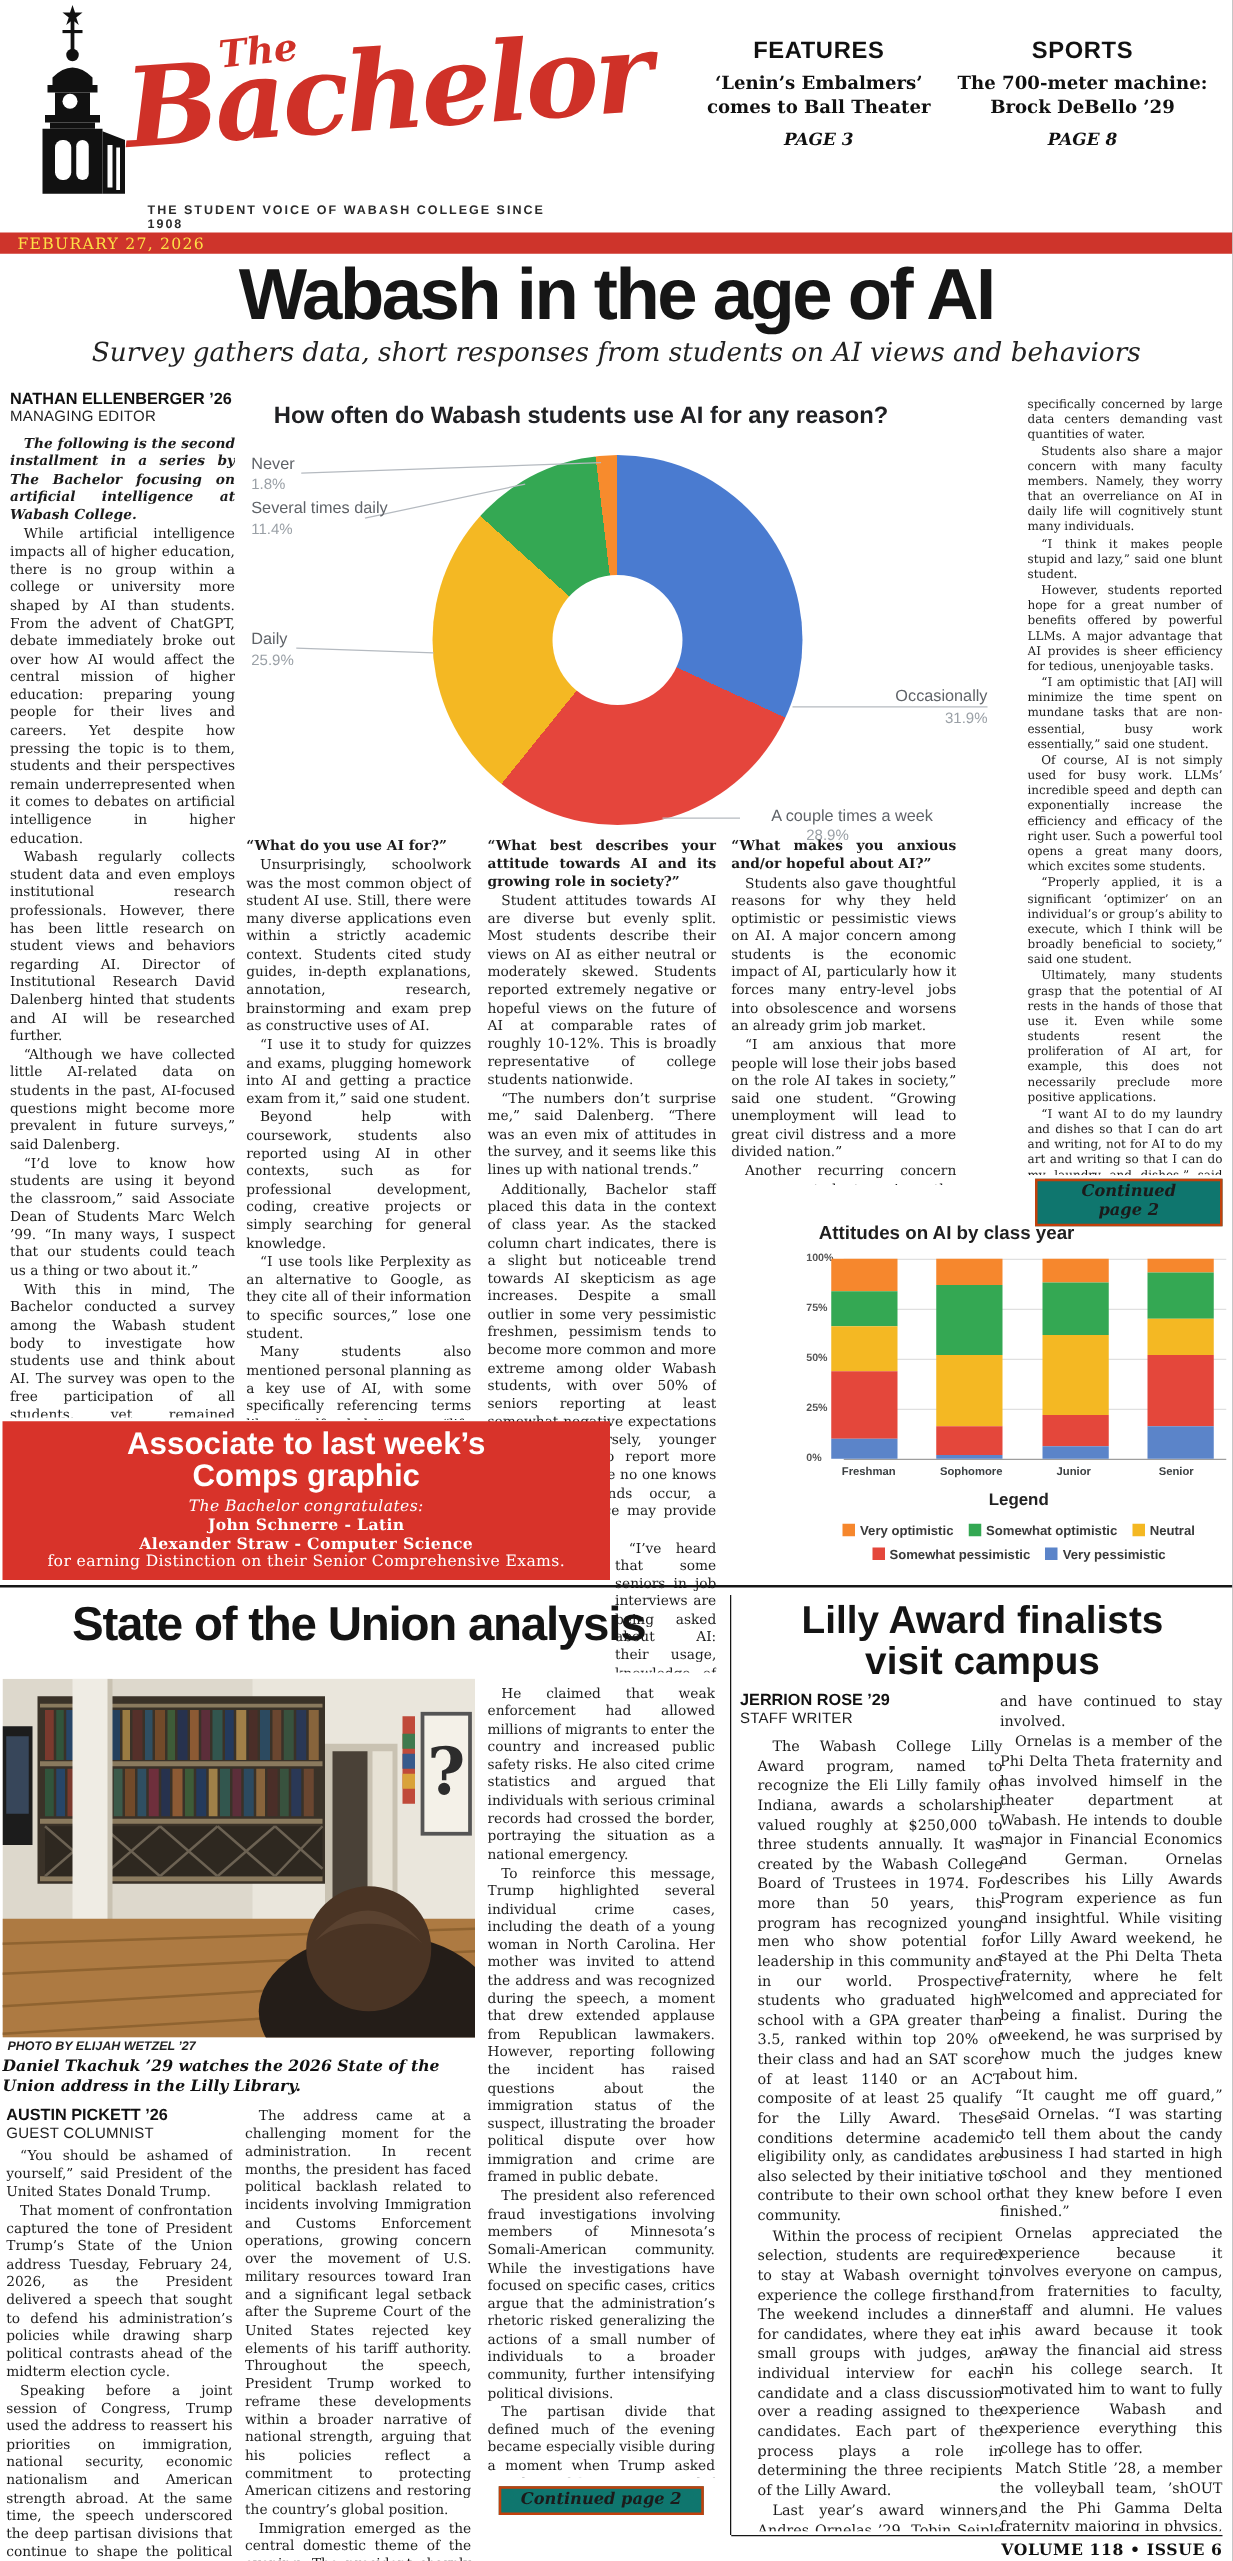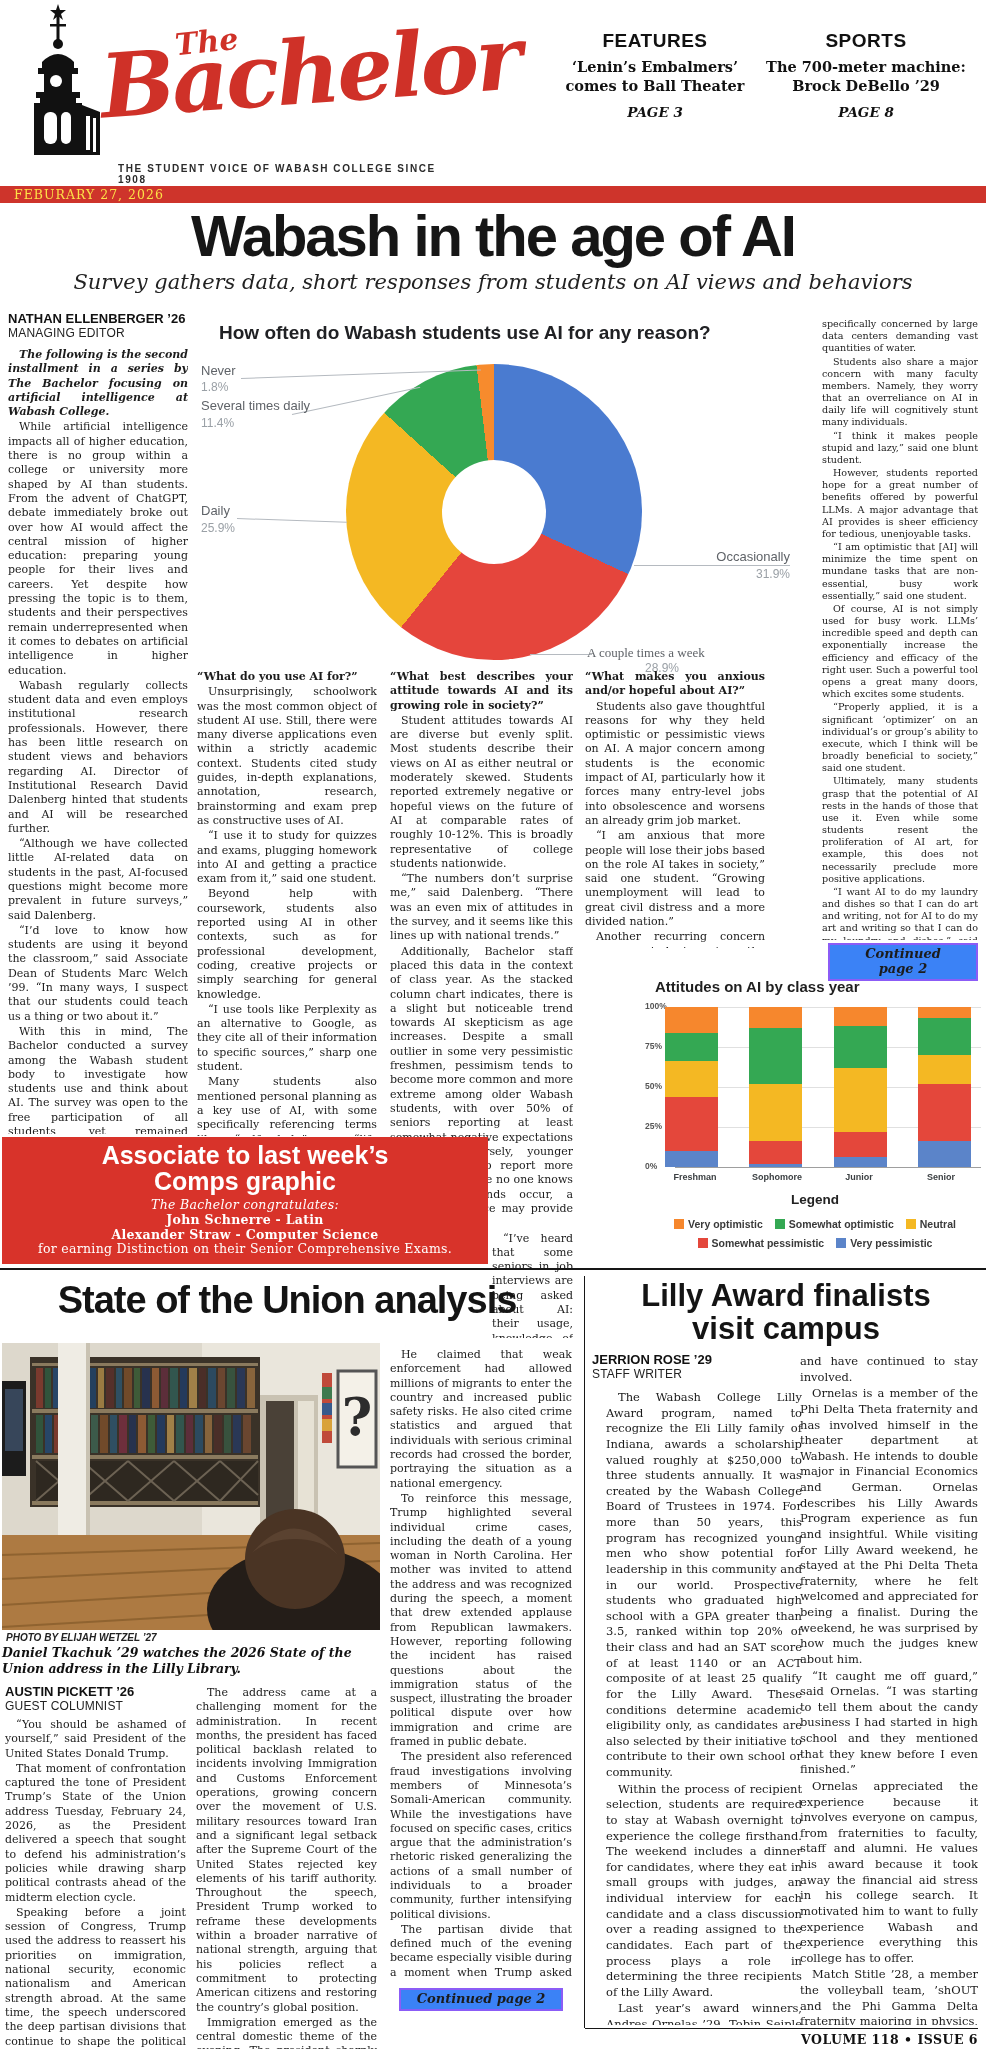--- a/index.html
+++ b/index.html
@@ -25,21 +25,21 @@
   .ai-sub{position:absolute;left:0;top:270px;width:986px;text-align:center;
           font:italic 21px "DejaVu Serif",serif;color:#222;}
   .byl-name{font:bold 13px "Liberation Sans",sans-serif;color:#111;}
   .byl-role{font:12px "Liberation Sans",sans-serif;color:#222;letter-spacing:.2px;}
   .body-txt{font-size:11px;line-height:1.3;text-align:justify;color:#1c1c1c;overflow:hidden;}
   .body-txt p{margin:0 0 1px 0;text-indent:11px;}
   .body-txt p.lede{font-weight:bold;font-style:italic;text-indent:11px;}
   .body-txt p.noind{text-indent:0;}
   .qhead{font-weight:bold;text-indent:0 !important;margin-top:2px !important;}
   .cutout{float:left;width:102px;height:128px;}
-  .contbox{display:inline-block;border:2px solid #8b5cf6;background:#3b82f6;
+  .contbox{display:inline-block;border:2px solid #c2410c;background:#0f766e;
            font:bold italic 13px "DejaVu Serif",serif;padding:1px 16px 3px;}
   
   .pie-block{position:absolute;left:197px;top:316px;width:600px;height:352px;}
   .pie-title{position:absolute;left:22px;top:6px;font:bold 19px "Liberation Sans",sans-serif;color:#202124;}
   .pie-donut{position:absolute;left:149px;top:48px;width:296px;height:296px;border-radius:50%;}
   .pie-hole{position:absolute;left:245px;top:144px;width:104px;height:104px;border-radius:50%;background:#fff;}
   .plab{position:absolute;font:13px "Liberation Sans",sans-serif;color:#5f6368;}
   .ppct{position:absolute;font:12px "Liberation Sans",sans-serif;color:#9aa0a6;}
   .lead{position:absolute;height:1px;background:#b5bac0;transform-origin:left center;}
   
@@ -153,30 +153,30 @@
     <div class="lead" style="left:437px;top:249px;width:156px;"></div>
     <div class="lead" style="left:333px;top:338px;width:62px;"></div>
     <div class="plab" style="left:4px;top:47px;">Never</div>
     <div class="ppct" style="left:4px;top:64px;">1.8%</div>
     <div class="plab" style="left:4px;top:82px;">Several times daily</div>
     <div class="ppct" style="left:4px;top:100px;">11.4%</div>
     <div class="plab" style="left:4px;top:187px;">Daily</div>
     <div class="ppct" style="left:4px;top:205px;">25.9%</div>
     <div class="plab" style="left:460px;top:233px;width:133px;text-align:right;">Occasionally</div>
     <div class="ppct" style="left:460px;top:251px;width:133px;text-align:right;">31.9%</div>
-    <div class="plab" style="left:390px;top:329px;font-family:Liberation Serif, serif;">A couple times a week</div>
+    <div class="plab" style="left:420px;top:329px;">A couple times a week</div>
     <div class="ppct" style="left:448px;top:345px;">28.9%</div>
   </div>
 
   <div class="abs body-txt" style="left:197px;top:668px;width:180px;height:468px;">
     <p class="qhead">“What do you use AI for?”</p>
     <p>Unsurprisingly, schoolwork was the most common object of student AI use. Still, there were many diverse applications even within a strictly academic context. Students cited study guides, in-depth explanations, annotation, research, brainstorming and exam prep as constructive uses of AI.</p>
     <p>“I use it to study for quizzes and exams, plugging homework into AI and getting a practice exam from it,” said one student.</p>
     <p>Beyond help with coursework, students also reported using AI in other contexts, such as for professional development, coding, creative projects or simply searching for general knowledge.</p>
-    <p>“I use tools like Perplexity as an alternative to Google, as they cite all of their information to specific sources,” sharp one student.</p>
+    <p>“I use tools like Perplexity as an alternative to Google, as they cite all of their information to specific sources,” lose one student.</p>
     <p>Many students also mentioned personal planning as a key use of AI, with some specifically referencing terms like “self help” or “life questions.” As large language models (LLMs) become more reliable and life-like, they are increasingly trusted with life advice.</p>
   </div>
 
   <div class="abs body-txt" style="left:390px;top:668px;width:183px;height:670px;">
     <p class="qhead">“What best describes your attitude towards AI and its growing role in society?”</p>
     <p>Student attitudes towards AI are diverse but evenly split. Most students describe their views on AI as either neutral or moderately skewed. Students reported extremely negative or hopeful views on the future of AI at comparable rates of roughly 10-12%. This is broadly representative of college students nationwide.</p>
     <p>“The numbers don’t surprise me,” said Dalenberg. “There was an even mix of attitudes in the survey, and it seems like this lines up with national trends.”</p>
     <p>Additionally, Bachelor staff placed this data in the context of class year. As the stacked column chart indicates, there is a slight but noticeable trend towards AI skepticism as age increases. Despite a small outlier in some very pessimistic freshmen, pessimism tends to become more common and more extreme among older Wabash students, with over 50% of seniors reporting at least somewhat negative expectations for AI. Conversely, younger students tend to report more hope for AI. While no one knows why these trends occur, a Dean’s experience may provide some insight.</p>
     <div class="cutout"></div>
     <p>“I’ve heard that some seniors in job interviews are being asked about AI: their usage, knowledge of and comfort with it,” said Welch. “If a senior doesn’t have great experience with it, they might not feel as confident in the interview nor prepared for the job.”</p>

